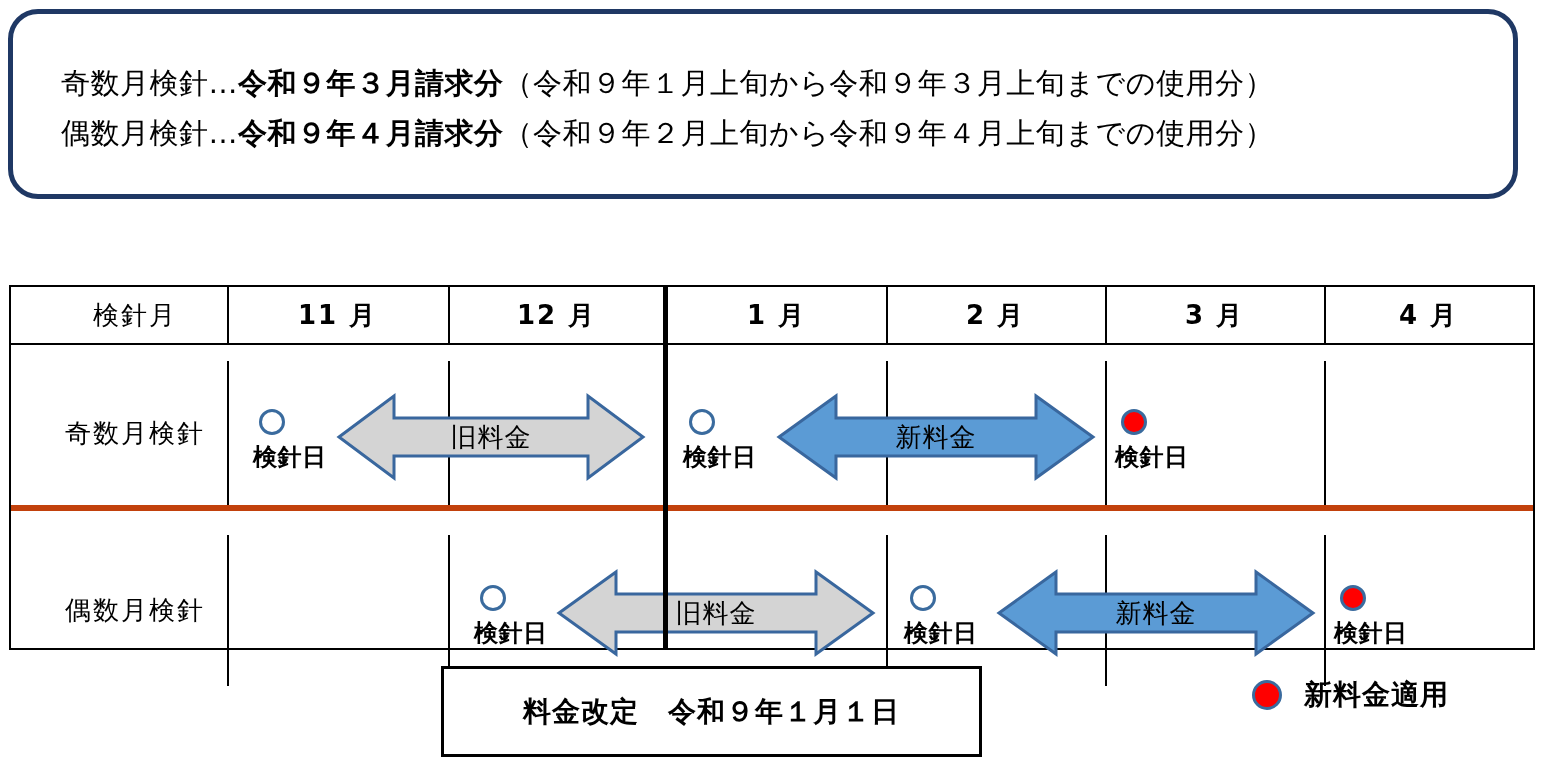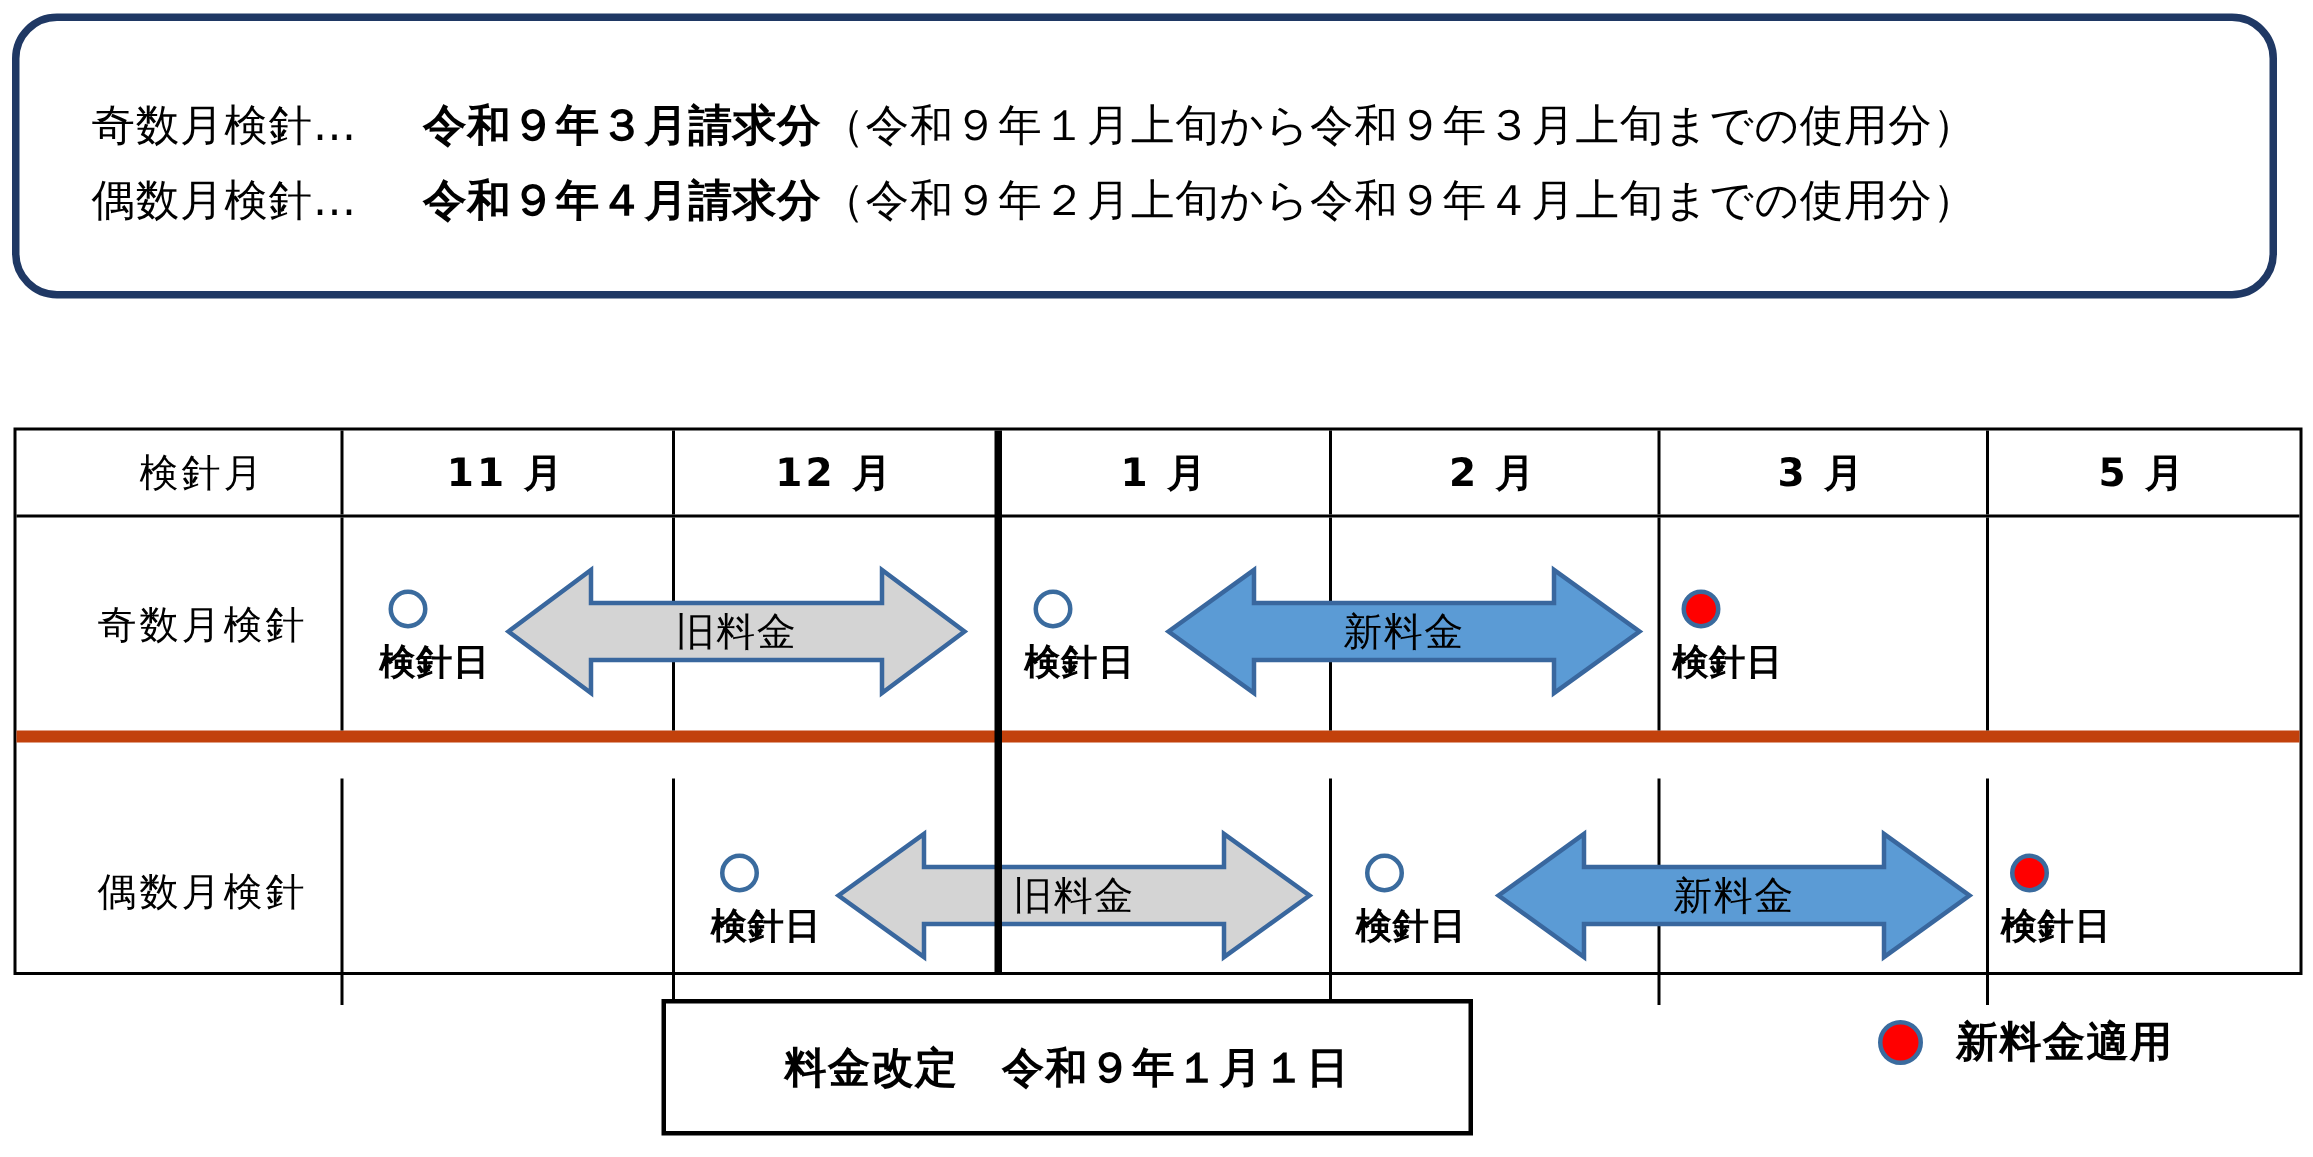--- a/index.html
+++ b/index.html
@@ -39,40 +39,40 @@
     top: 44px;
     width: 1420px;
   }
   .notice-line {
     font-size: 29px;
     line-height: 50px;
     white-space: nowrap;
     letter-spacing: 0.5px;
   }
   .nw-normal { font-weight: 400; }
-  .nw-bold   { font-weight: 700; margin-left: 44px; }
+  .nw-bold   { font-weight: 700; }
 
   
   .sched-table {
     position: absolute;
     left: 9px;
     top: 285px;
     width: 1526px;
     height: 365px;
     box-sizing: border-box;
     border: 2px solid #000000;
     background: #ffffff;
   }
   .row {
     position: relative;
     box-sizing: border-box;
     width: 100%;
   }
   .row-head { height: 58px; border-bottom: 2px solid #000000; }
-  .row-odd  { height: 150px; border-bottom: 8px solid #c2410c; }
+  .row-odd  { height: 150px; border-bottom: 6px solid #c2410c; margin-top: 16px; }
   .row-even { height: 151px; margin-top: 24px; }
 
   
   .colline {
     position: absolute;
     top: 0;
     bottom: 0;
     width: 0;
     border-left: 2px solid #000000;
   }
@@ -233,21 +233,21 @@
       <div class="colline" style="left:437px;"></div>
       <div class="colline" style="left:875px;"></div>
       <div class="colline" style="left:1094px;"></div>
       <div class="colline" style="left:1313px;"></div>
 
       <div class="hdr-cell" style="left:216px;  width:221px;">11 月</div>
       <div class="hdr-cell" style="left:437px;  width:217px;">12 月</div>
       <div class="hdr-cell" style="left:656px;  width:219px;">1 月</div>
       <div class="hdr-cell" style="left:875px;  width:219px;">2 月</div>
       <div class="hdr-cell" style="left:1094px; width:219px;">3 月</div>
-      <div class="hdr-cell" style="left:1313px; width:209px;">5 月</div>
+      <div class="hdr-cell" style="left:1313px; width:209px;">4 月</div>
     </div>
 
     <div class="row row-odd">
       <div class="rowlabel">奇数月検針</div>
 
       <div class="colline" style="left:216px;"></div>
       <div class="colline" style="left:437px;"></div>
       <div class="colline" style="left:875px;"></div>
       <div class="colline" style="left:1094px;"></div>
       <div class="colline" style="left:1313px;"></div>

